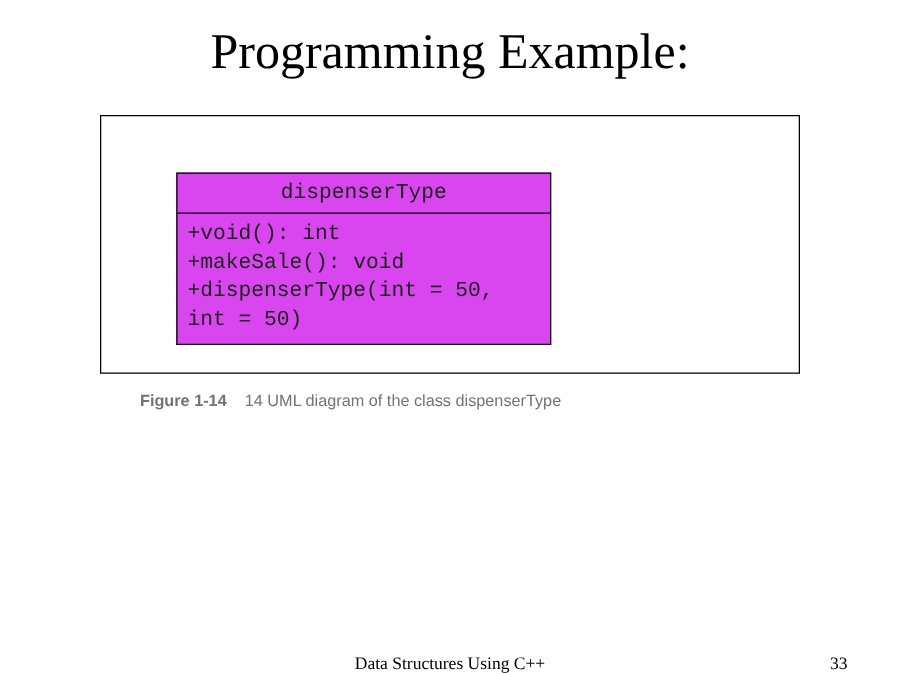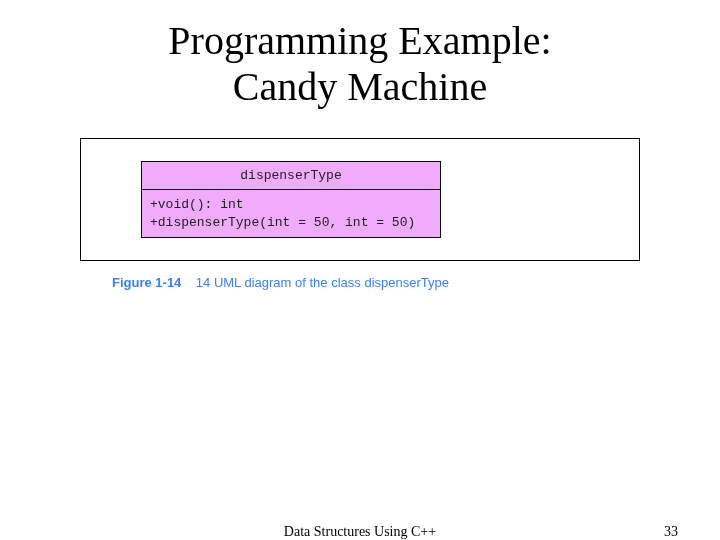--- a/index.html
+++ b/index.html
@@ -29,45 +29,46 @@
   .figure-frame {
     border: 1px solid #000;
     width: 560px;
     margin: 0 auto;
     padding: 22px 60px 22px 60px;
     background: #fff;
   }
   .uml-box {
     border: 1px solid #000;
     width: 300px;
-    background: #f0abfc;
+    background: #d946ef;
     font-family: "Courier New", Courier, monospace;
-    font-size: 13px;
+    font-size: 17px;
     color: #222;
+    margin-top: 23px;
   }
   .uml-name {
     text-align: center;
     padding: 6px 4px;
     border-bottom: 1px solid #000;
   }
   .uml-attrs {
     padding: 6px 8px;
     border-bottom: 1px solid #000;
     line-height: 1.35;
   }
   .uml-ops {
     padding: 6px 8px;
     line-height: 1.35;
   }
   .caption {
     font-family: Arial, Helvetica, sans-serif;
     font-size: 13px;
     margin-top: 14px;
     margin-left: 72px;
-    color: #3b82f6;
+    color: #737373;
   }
   .caption .fig-label { font-weight: bold; }
   .footer {
     position: absolute;
     bottom: 16px;
     left: 0;
     width: 100%;
     font-size: 14px;
     color: #000;
   }
@@ -81,28 +82,28 @@
     right: 42px;
   }
 </style>
 </head>
 <body>
 
 <div class="slide">
 
   <h1 class="title">
     <span>Programming Example:</span><br>
-    <span>Candy Machine</span>
   </h1>
 
   <div class="figure-frame">
     <div class="uml-box">
       <div class="uml-name">dispenserType</div>
       <div class="uml-ops">
         <div>+void(): int</div>
+        <div>+makeSale(): void</div>
         <div>+dispenserType(int = 50, int = 50)</div>
       </div>
     </div>
   </div>
 
   <div class="caption">
     <span class="fig-label">Figure 1-14</span>
     &nbsp;&nbsp;
     <span>14 UML diagram of the class dispenserType</span>
   </div>

